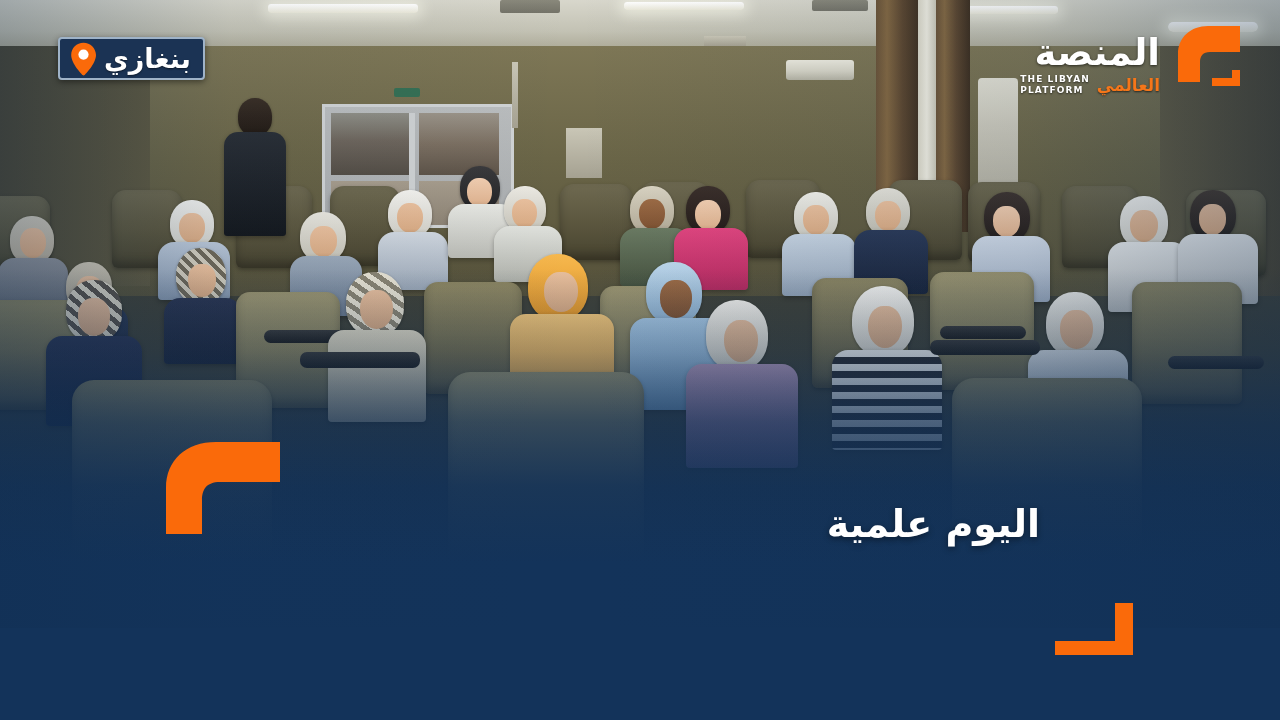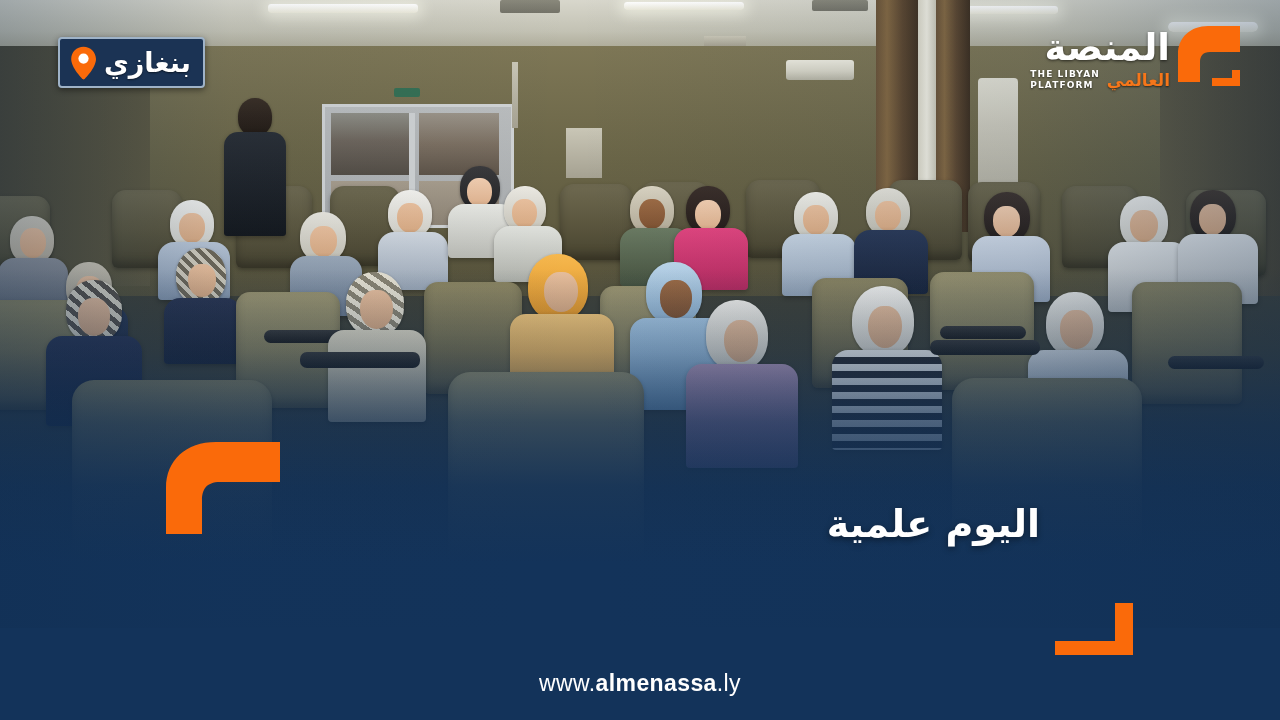--- a/index.html
+++ b/index.html
@@ -130,35 +130,35 @@
     position:absolute; left:0; top:0; width:1280px; height:640px;
     background:linear-gradient(90deg, rgba(16,45,80,.28) 0%, rgba(16,45,80,.05) 18%, rgba(16,45,80,0) 45%, rgba(16,45,80,.10) 80%, rgba(16,45,80,.30) 100%);
   }
   #bottombar {
     position:absolute; left:0; top:628px; width:1280px; height:92px;
     background:#13335a;
   }
 
   
   #loc-badge {
-    position:absolute; left:58px; top:37px; height:51px; padding:0 12px 0 10px;
+    position:absolute; left:58px; top:37px; height:43px; padding:0 12px 0 10px;
     display:flex; align-items:center; gap:7px;
     background:#1b3354; border:2px solid #9fb3c8; border-radius:4px;
     box-shadow:0 2px 6px rgba(0,0,0,.45);
   }
   #pin-icon { width:27px; height:34px; display:block; }
   #loc-text {
     color:#ffffff; font-size:27px; font-weight:bold;
     font-family:"DejaVu Sans", sans-serif;
     direction:rtl; letter-spacing:.5px; line-height:1;
     text-shadow:0 1px 2px rgba(0,0,0,.5);
   }
 
   
-  #logo { position:absolute; right:32px; top:20px; display:flex; align-items:center; gap:0; }
+  #logo { position:absolute; right:32px; top:20px; display:flex; align-items:flex-end; gap:10px; }
   #logo-textblock { text-align:right; padding-top:4px; }
   #logo-ar {
     color:#ffffff; font-size:37px; font-weight:bold; direction:rtl; line-height:1;
     letter-spacing:.5px; text-shadow:0 1px 3px rgba(0,0,0,.6);
   }
   #logo-sub { display:flex; align-items:center; justify-content:flex-end; gap:7px; margin-top:3px; }
   #logo-ar2 {
     color:#f5761a; font-size:17px; font-weight:bold; direction:rtl; line-height:1;
     text-shadow:0 1px 2px rgba(0,0,0,.6);
   }
@@ -412,17 +412,14 @@
     <path d="M6 96 L6 50 C6 22 26 4 56 4 L120 4 L120 44 L60 44 C46 44 42 52 42 62 L42 96 Z" fill="#FA6A0A"></path>
   </svg>
   <svg id="mark-small" viewBox="0 0 78 52">
     <path d="M60 0 L78 0 L78 52 L0 52 L0 38 L60 38 Z" fill="#FA6A0A"></path>
   </svg>
 
   <div id="headline">
     <div>اليوم علمية</div>
   </div>
 
-  <div id="url">
-    <span>www.</span><span class="b">almenassa</span><span>.ly</span>
-  </div>
 
 </div>
 
 </body></html>

